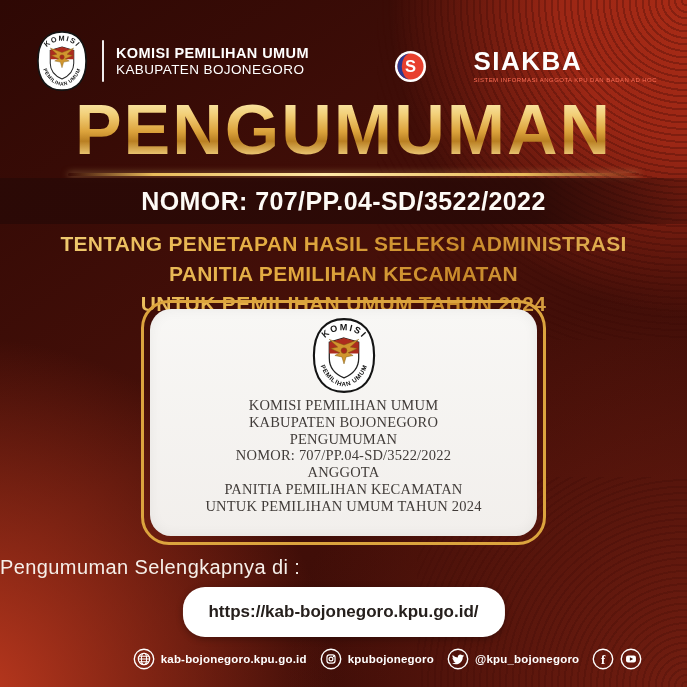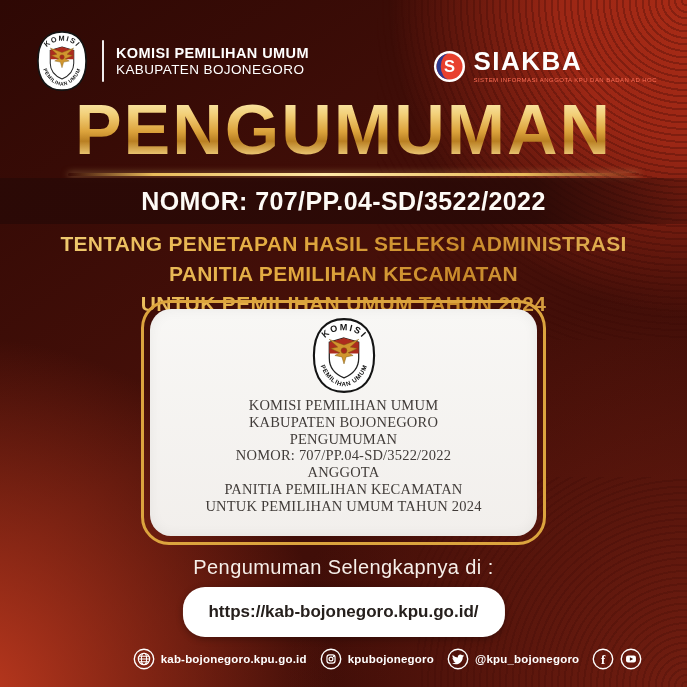--- a/index.html
+++ b/index.html
@@ -24,21 +24,21 @@
 
   .header{position:absolute;top:30px;left:34px;right:30px;display:flex;justify-content:space-between;align-items:center;}
   .brand-left{display:flex;align-items:center;gap:12px;}
   .kpu-logo-sm{width:56px;height:62px;}
   .brand-divider{width:2px;height:42px;background:#fff;opacity:.92;border-radius:1px;}
   .brand-text{display:flex;flex-direction:column;color:#fff;line-height:1.25;}
   .brand-l1{font-size:14.5px;font-weight:700;letter-spacing:.4px;}
   .brand-l2{font-size:13.5px;font-weight:400;letter-spacing:.4px;}
   .siakba{display:flex;align-items:flex-start;gap:8px;margin-top:8px;}
   .siakba-icon{width:33px;height:33px;margin-top:3px;}
-  .siakba-txt{display:flex;flex-direction:column;}
+  .siakba-txt{display:flex;flex-direction:column;margin-left:39px;}
   .siakba-name{font-size:26px;font-weight:800;letter-spacing:1.5px;color:#fff;line-height:1.1;}
   .siakba-tag{font-size:6px;color:#ff6f57;letter-spacing:.45px;margin-top:1px;white-space:nowrap;}
 
   .title{position:absolute;top:95px;width:100%;text-align:center;
     font-size:70px;font-weight:800;letter-spacing:2px;line-height:1;
     background:linear-gradient(180deg,#fdf2c0 0%,#f2cf78 28%,#dca33c 52%,#b97f22 66%,#f1cf7d 88%,#caa045 100%);
     -webkit-background-clip:text;background-clip:text;color:transparent;}
   .gold-line{position:absolute;top:173px;left:68px;right:48px;height:3px;border-radius:2px;
     background:linear-gradient(90deg, rgba(247,216,135,0) 0%, #e9bc5b 15%, #ffe9a8 45%, #e9bc5b 80%, rgba(247,216,135,0) 100%);
     box-shadow:0 0 7px rgba(255,220,140,.5);}
@@ -53,21 +53,21 @@
   .doc-frame{position:absolute;top:300px;left:141px;width:405px;height:245px;box-sizing:border-box;
     border:3px solid var(--c-gold,#dca43e);border-radius:28px;padding:6px;}
   .doc-card{width:100%;height:100%;box-sizing:border-box;border-radius:21px;
     background:linear-gradient(180deg,#f8f7f5 0%,#f2efec 100%);
     display:flex;flex-direction:column;align-items:center;padding-top:8px;
     box-shadow:inset 0 0 14px rgba(0,0,0,.06);}
   .kpu-logo-lg{width:70px;height:77px;}
   .doc-lines{margin-top:3px;text-align:center;color:#413c39;
     font-family:"Liberation Serif","DejaVu Serif",serif;font-size:14.5px;line-height:1.16;letter-spacing:.2px;}
 
-  .more-label{position:absolute;top:556px;width:100%;text-align:center;
+  .more-label{position:absolute;top:556px;width:100%;text-align:left;
     color:#f6efe9;font-size:20px;font-weight:400;letter-spacing:.4px;}
   .url-pill{position:absolute;top:587px;left:50%;transform:translateX(-50%);
     background:#fff;border-radius:22px;padding:15px 26px;box-shadow:0 2px 7px rgba(0,0,0,.30);
     font-size:17px;font-weight:700;color:#26201d;text-decoration:none;white-space:nowrap;}
 
   .footer{position:absolute;top:648px;width:100%;display:flex;justify-content:center;align-items:center;gap:13px;
     color:#fff;font-size:11.5px;font-weight:700;letter-spacing:.2px;padding-left:44px;}
   .f-item{display:flex;align-items:center;gap:6px;cursor:pointer;}
   .f-icon{width:22px;height:22px;display:block;}
 </style>

